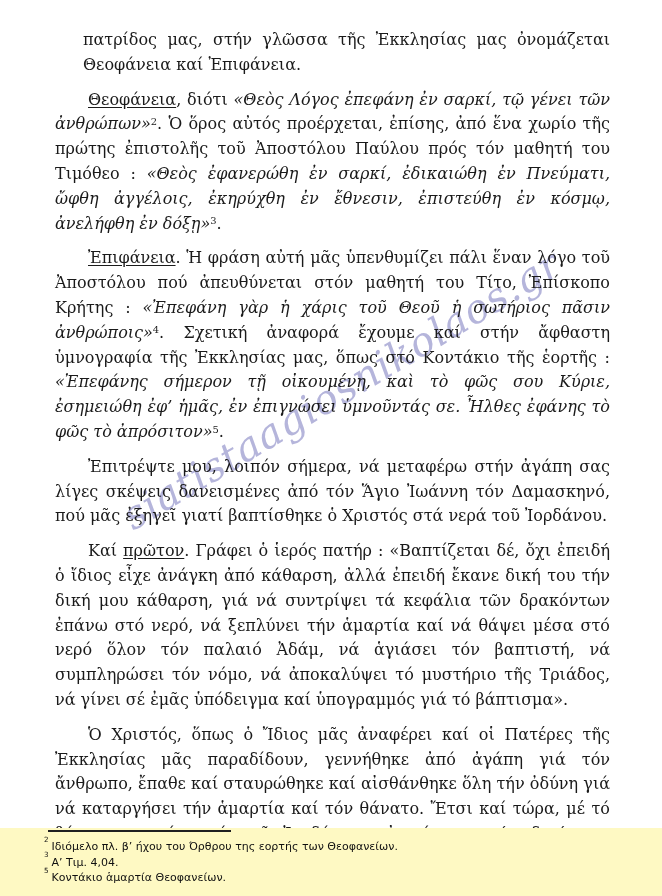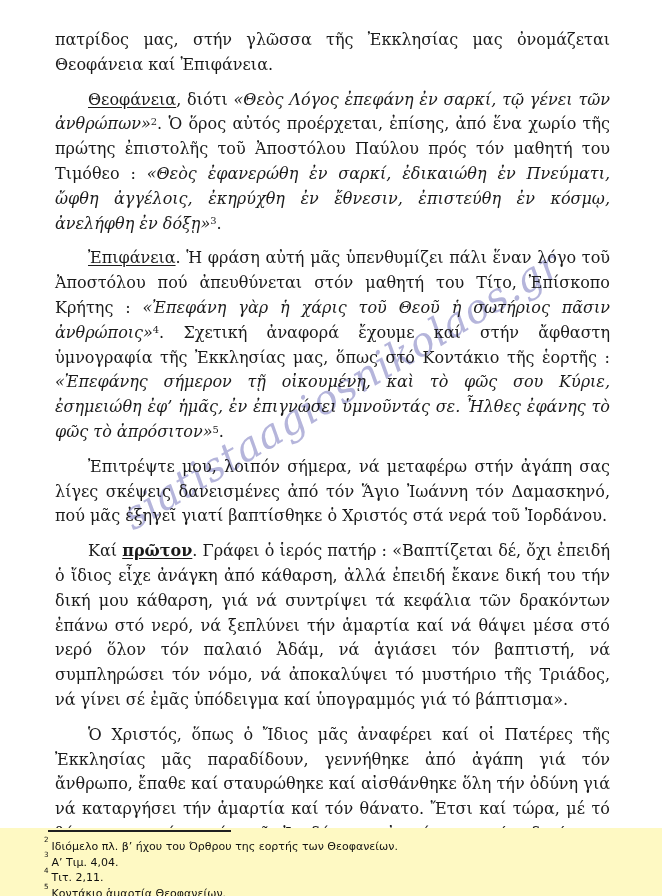--- a/index.html
+++ b/index.html
@@ -35,23 +35,23 @@
   }
   .para {
     font-family: "DejaVu Serif", serif;
     font-size: 16px;
     line-height: 24.8px;
     color: #1a1a1a;
     text-align: justify;
     margin: 0 0 10px 0;
     text-indent: 33px;
   }
-  .para.noindent { text-indent: 0; }
+  .para.noindent { text-indent: 0; margin-left: 28px; }
   .para .i { font-style: italic; }
-  .para .b { font-weight: bold; }
+  .para .b { font-weight: normal; }
   .para .u { text-decoration: underline; text-underline-offset: 2px; }
   .para sup {
     font-size: 0.62em;
     vertical-align: baseline;
     position: relative;
     top: -0.45em;
     line-height: 0;
   }
   .footer {
     position: absolute;
@@ -98,17 +98,16 @@
       <p class="para"><span>Ἐπιτρέψτε μου, λοιπόν σήμερα, νά μεταφέρω στήν ἀγάπη σας λίγες σκέψεις δανεισμένες ἀπό τόν Ἅγιο Ἰωάννη τόν Δαμασκηνό, πού μᾶς ἐξηγεῖ γιατί βαπτίσθηκε ὁ Χριστός στά νερά τοῦ Ἰορδάνου.</span></p>
       <p class="para"><span>Καί </span><span class="b u">πρῶτον</span><span>. Γράφει ὁ ἱερός πατήρ : «Βαπτίζεται δέ, ὄχι ἐπειδή ὁ ἴδιος εἶχε ἀνάγκη ἀπό κάθαρση, ἀλλά ἐπειδή ἔκανε δική του τήν δική μου κάθαρση, γιά νά συντρίψει τά κεφάλια τῶν δρακόντων ἐπάνω στό νερό, νά ξεπλύνει τήν ἁμαρτία καί νά θάψει μέσα στό νερό ὅλον τόν παλαιό Ἀδάμ, νά ἁγιάσει τόν βαπτιστή, νά συμπληρώσει τόν νόμο, νά ἀποκαλύψει τό μυστήριο τῆς Τριάδος, νά γίνει σέ ἐμᾶς ὑπόδειγμα καί ὑπογραμμός γιά τό βάπτισμα».</span></p>
       <p class="para"><span>Ὁ Χριστός, ὅπως ὁ Ἴδιος μᾶς ἀναφέρει καί οἱ Πατέρες τῆς Ἐκκλησίας μᾶς παραδίδουν, γεννήθηκε ἀπό ἀγάπη γιά τόν ἄνθρωπο, ἔπαθε καί σταυρώθηκε καί αἰσθάνθηκε ὅλη τήν ὀδύνη γιά νά καταργήσει τήν ἁμαρτία καί τόν θάνατο. Ἔτσι καί τώρα, μέ τό βάπτισμα στά νερά τοῦ Ἰορδάνου, οἰκειώνεται τήν δική μας κάθαρση, γιά νά ἀναπλάσει τήν</span></p>
     </div>
 
   <div class="footer">
     <div class="fn-sep"></div>
     <div id="footnotes">
         <div class="footnote"><sup>2</sup><span>Ιδιόμελο πλ. β’ ήχου του Όρθρου της εορτής των Θεοφανείων.</span></div>
         <div class="footnote"><sup>3</sup><span>Α’ Τιμ. 4,04.</span></div>
-        <div class="footnote"><sup>4</sup><span>Τιτ. 2,11.</span></div>
         <div class="footnote"><sup>5</sup><span>Κοντάκιο ἁμαρτία Θεοφανείων.</span></div>
       </div>
   </div>
 </div>
 
 </body></html>

